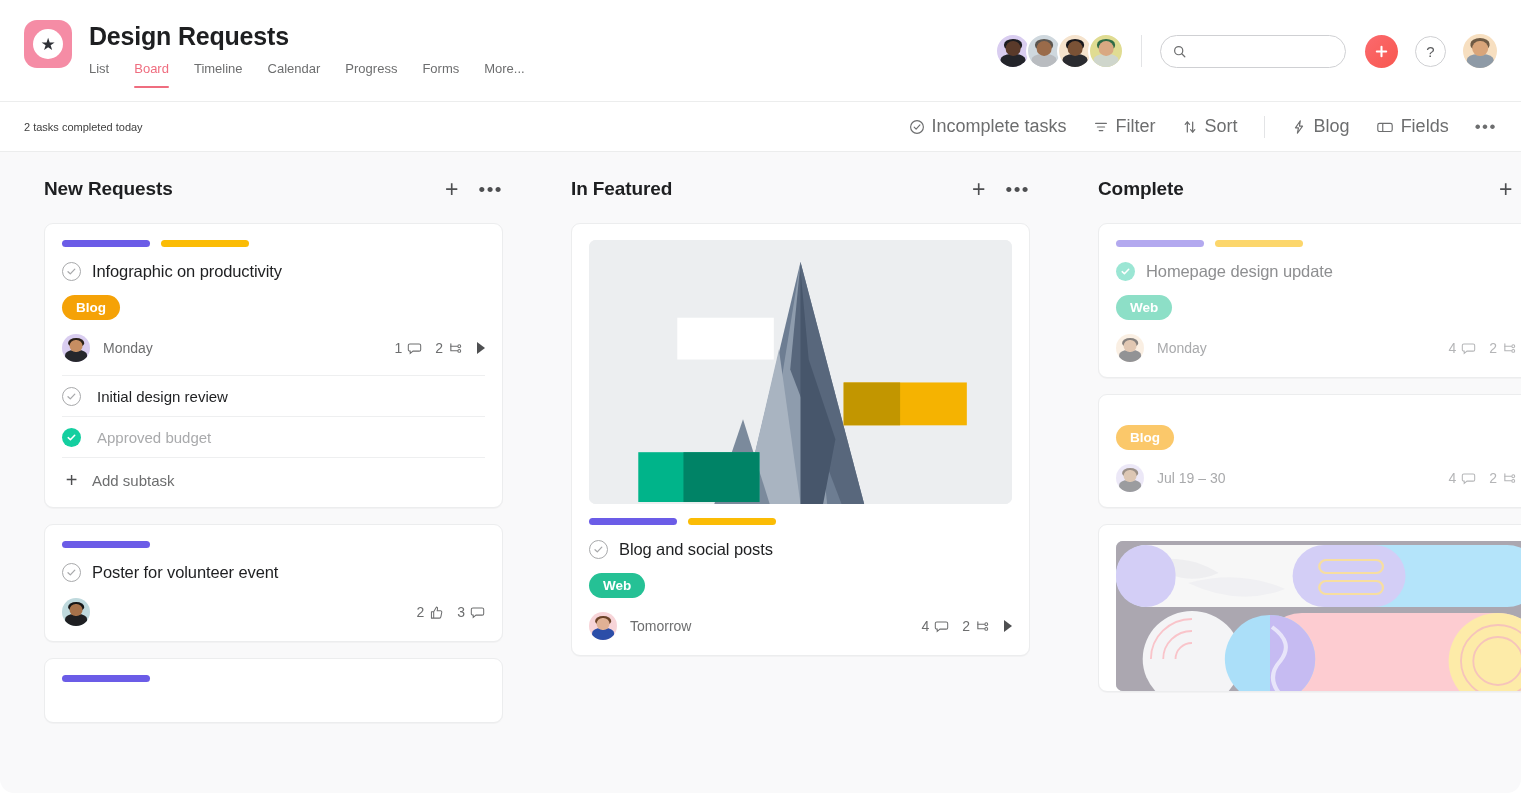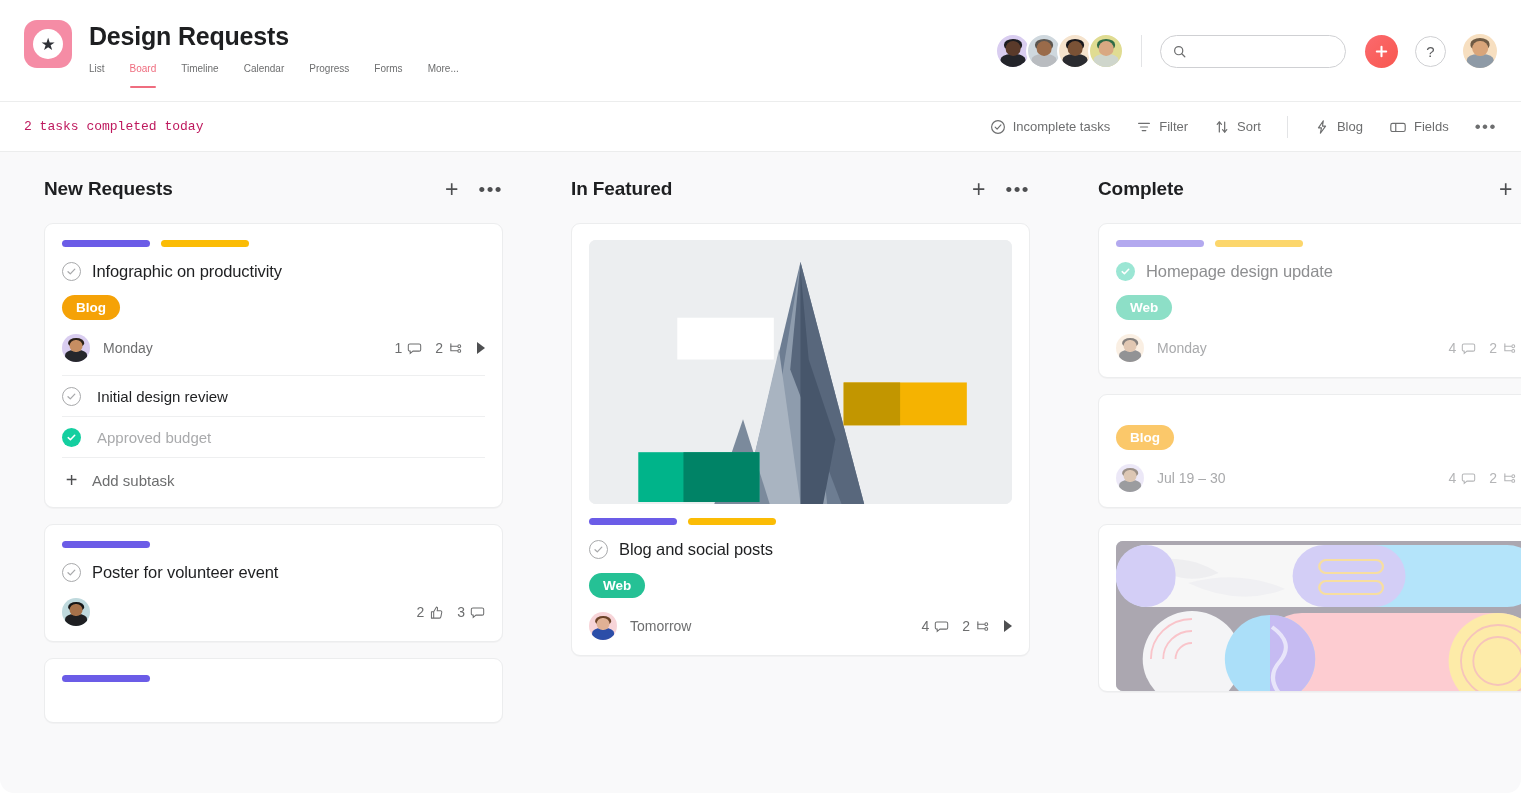--- a/index.html
+++ b/index.html
@@ -41,21 +41,21 @@
   }
   .star { font-size: 17px; color: #2f3137; line-height: 1; }
 
   .title-block { padding-top: 1px; }
   .proj-title {
     font-size: 25px; font-weight: bold; color: #1e1f21;
     letter-spacing: -0.2px; line-height: 30px;
   }
   .tabs { display: flex; gap: 25px; margin-top: 7px; }
   .tab {
-    font-size: 10px; color: #6d6e6f; line-height: 22px;
+    font-size: 13px; color: #6d6e6f; line-height: 22px;
     padding-bottom: 8px; cursor: pointer; position: relative;
     white-space: nowrap;
   }
   .tab.active { color: #ef6d7f; }
   .tab.active::after {
     content: ""; position: absolute; left: 0; right: 0; bottom: 0;
     height: 2.5px; background: #ef6d7f; border-radius: 2px;
   }
 
   .header-right {
@@ -98,25 +98,25 @@
 
   
   .toolbar {
     height: 51px;
     border-top: 1px solid #eceded;
     border-bottom: 1px solid #eceded;
     display: flex; align-items: center;
     padding: 0 24px;
     background: #ffffff;
   }
-  .tb-left { font-size: 13px; color: #be185d; font-family: Liberation Mono, monospace; }
+  .tb-left { font-size: 11px; color: #404040; }
   .tb-right { margin-left: auto; display: flex; align-items: center; }
   .tb-item {
     display: flex; align-items: center; gap: 7px;
-    font-size: 13px; color: #6d6e6f; cursor: pointer;
+    font-size: 18px; color: #6d6e6f; cursor: pointer;
     margin-left: 26px; white-space: nowrap;
   }
   .tb-sep { width: 1px; height: 22px; background: #e3e4e6; margin-left: 26px; }
   .tb-dots { margin-left: 26px; color: #6d6e6f; font-size: 17px; cursor: pointer; letter-spacing: 1.5px;}
 
   
   .board {
     display: flex;
     height: 641px;
     background: #f9f9fa;

